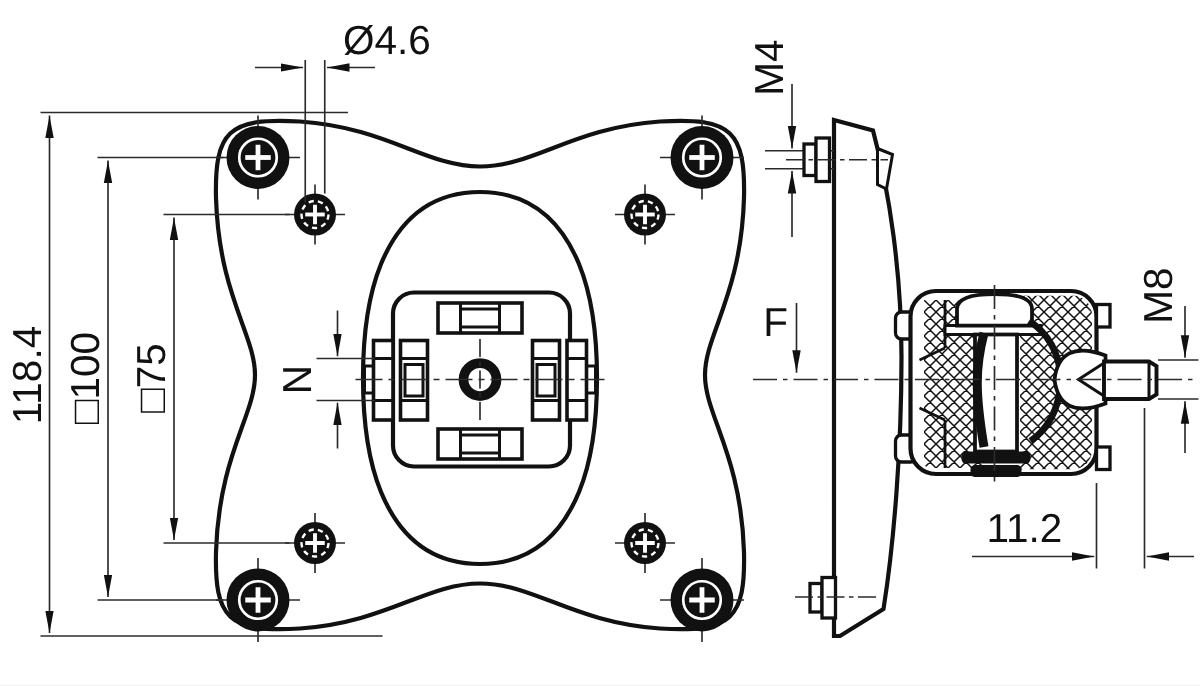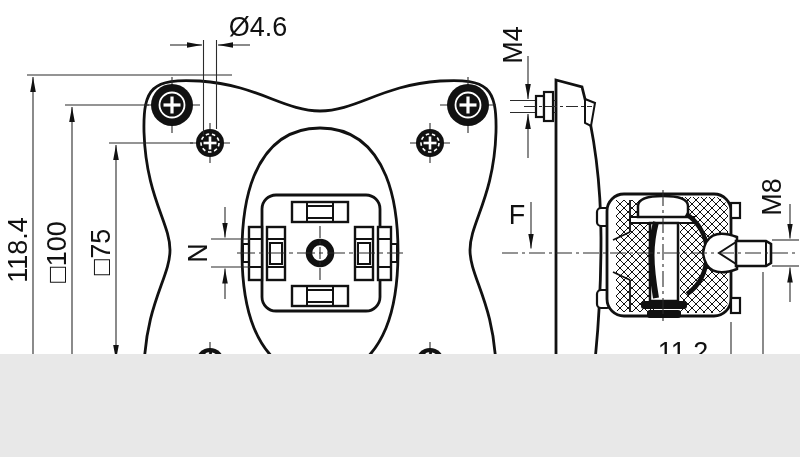--- a/index.html
+++ b/index.html
@@ -1,16 +1,16 @@
 <!DOCTYPE html>
 <html><head>
 <meta charset="utf-8">
 <style>
   html,body{margin:0;padding:0;background:#e8e8e8;}
-  .canvas{width:800px;height:354px;background:#ffffff;position:relative;overflow:hidden;}
+  .canvas{width:800px;height:457px;background:#ffffff;position:relative;overflow:hidden;}
   svg{display:block;}
   .dim-text{font-family:"Liberation Sans",sans-serif;font-size:27px;fill:#111;}
   .obj{stroke:#111;fill:#fff;}
   .thin{stroke:#2b2b2b;stroke-width:1.1;fill:none;}
 </style>
 </head>
 <body>
 
 <div class="canvas">
 <svg width="800" height="457" viewBox="0 0 800 457" xmlns="http://www.w3.org/2000/svg">

